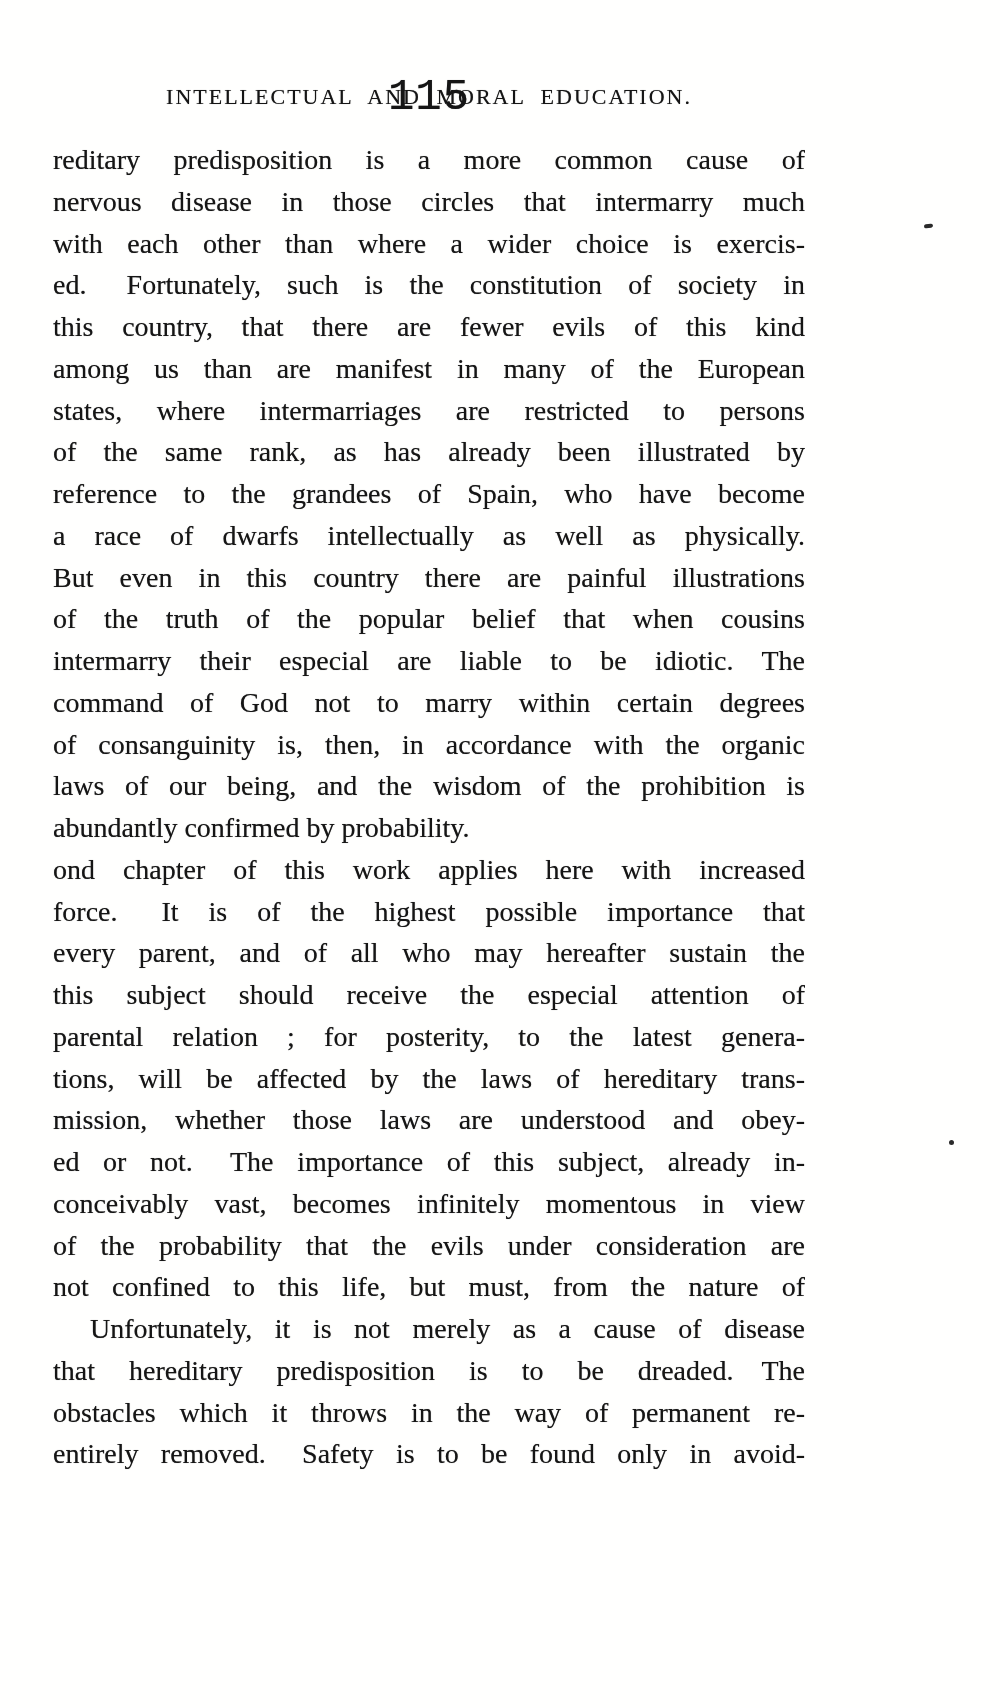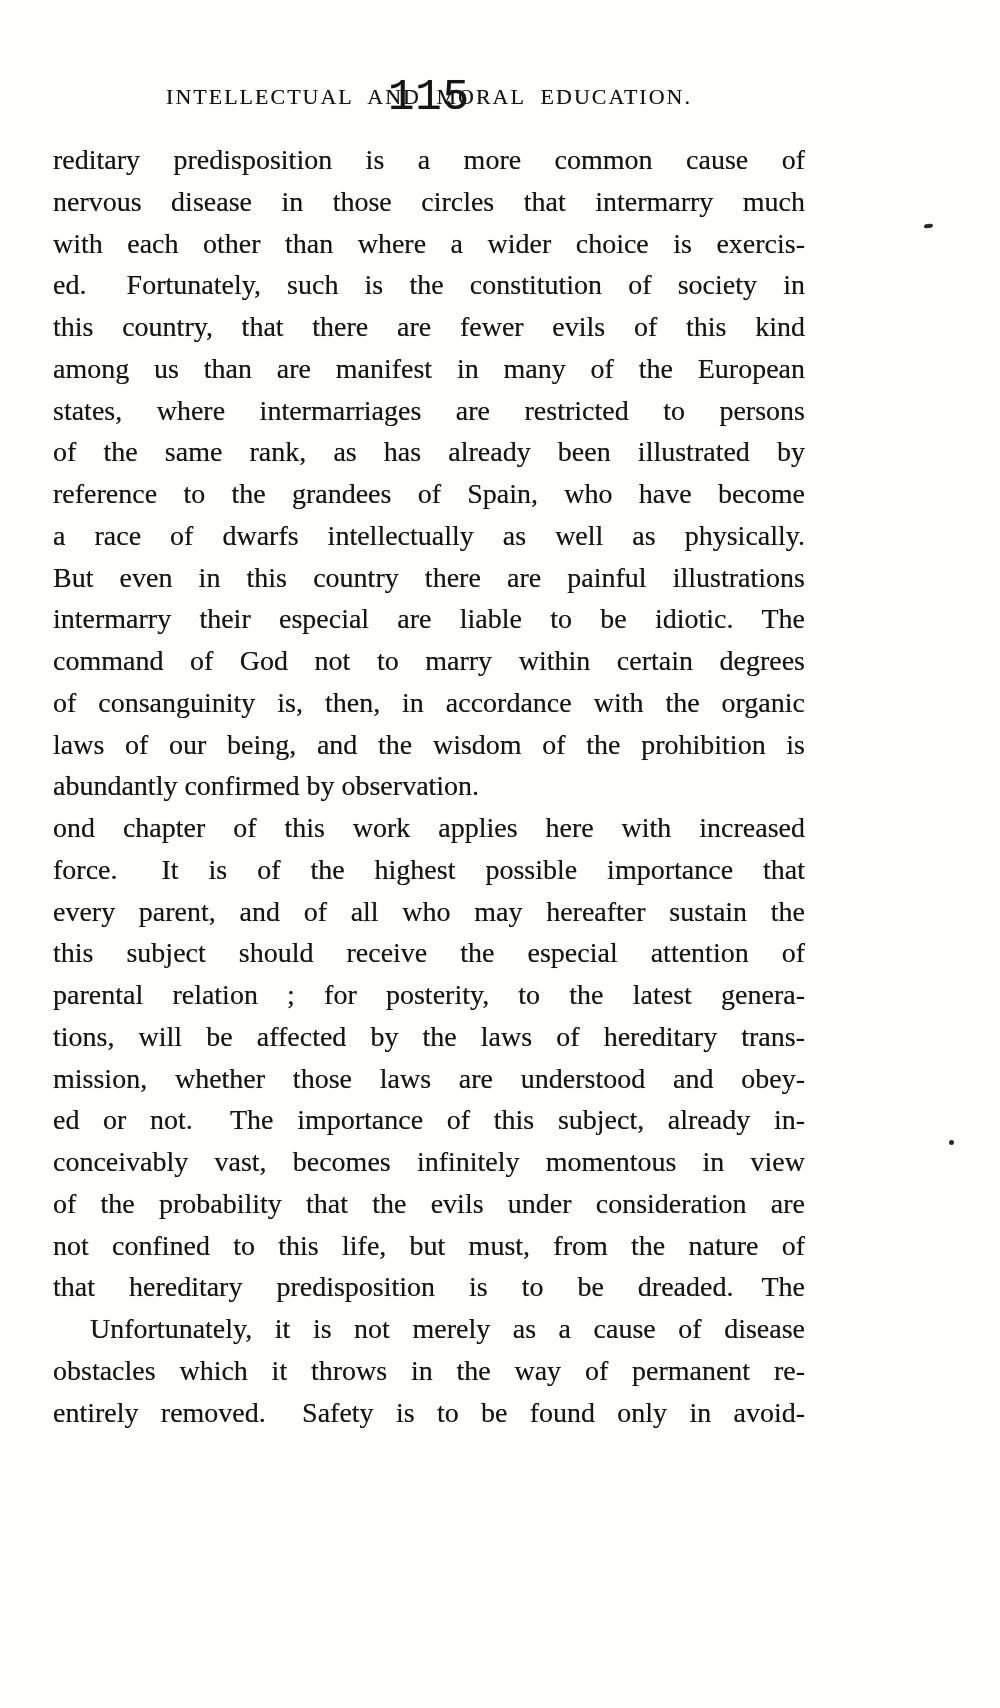--- a/index.html
+++ b/index.html
@@ -55,36 +55,37 @@
       <div class="line">nervous disease in those circles that intermarry much</div>
       <div class="line">with each other than where a wider choice is exercis-</div>
       <div class="line">ed.  Fortunately, such is the constitution of society in</div>
       <div class="line">this country, that there are fewer evils of this kind</div>
       <div class="line">among us than are manifest in many of the European</div>
       <div class="line">states, where intermarriages are restricted to persons</div>
       <div class="line">of the same rank, as has already been illustrated by</div>
       <div class="line">reference to the grandees of Spain, who have become</div>
       <div class="line">a race of dwarfs intellectually as well as physically.</div>
       <div class="line">But even in this country there are painful illustrations</div>
+      <div class="line">of the truth of the popular belief that when cousins</div>
       <div class="line">intermarry their especial are liable to be idiotic.  The</div>
       <div class="line">command of God not to marry within certain degrees</div>
       <div class="line">of consanguinity is, then, in accordance with the organic</div>
       <div class="line">laws of our being, and the wisdom of the prohibition is</div>
-      <div class="line end">abundantly confirmed by observation.</div>
+      <div class="line end">abundantly confirmed by probability.</div>
       <div class="line">ond chapter of this work applies here with increased</div>
       <div class="line">force.  It is of the highest possible importance that</div>
       <div class="line">every parent, and of all who may hereafter sustain the</div>
       <div class="line">this subject should receive the especial attention of</div>
       <div class="line">parental relation ; for posterity, to the latest genera-</div>
       <div class="line">tions, will be affected by the laws of hereditary trans-</div>
       <div class="line">mission, whether those laws are understood and obey-</div>
       <div class="line">ed or not.  The importance of this subject, already in-</div>
       <div class="line">conceivably vast, becomes infinitely momentous in view</div>
       <div class="line">of the probability that the evils under consideration are</div>
       <div class="line">not confined to this life, but must, from the nature of</div>
+      <div class="line ind">Unfortunately, it is not merely as a cause of disease</div>
       <div class="line">that hereditary predisposition is to be dreaded.  The</div>
-      <div class="line ind">Unfortunately, it is not merely as a cause of disease</div>
       <div class="line">obstacles which it throws in the way of permanent re-</div>
       <div class="line">entirely removed.  Safety is to be found only in avoid-</div>
     </div>
   <div class="speck speck-1"></div>
   <div class="speck speck-2"></div>
 </div>
 
 </body></html>

